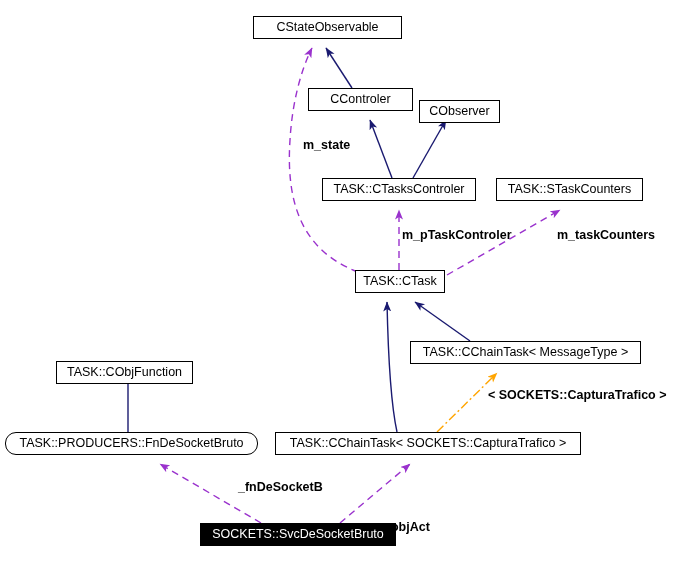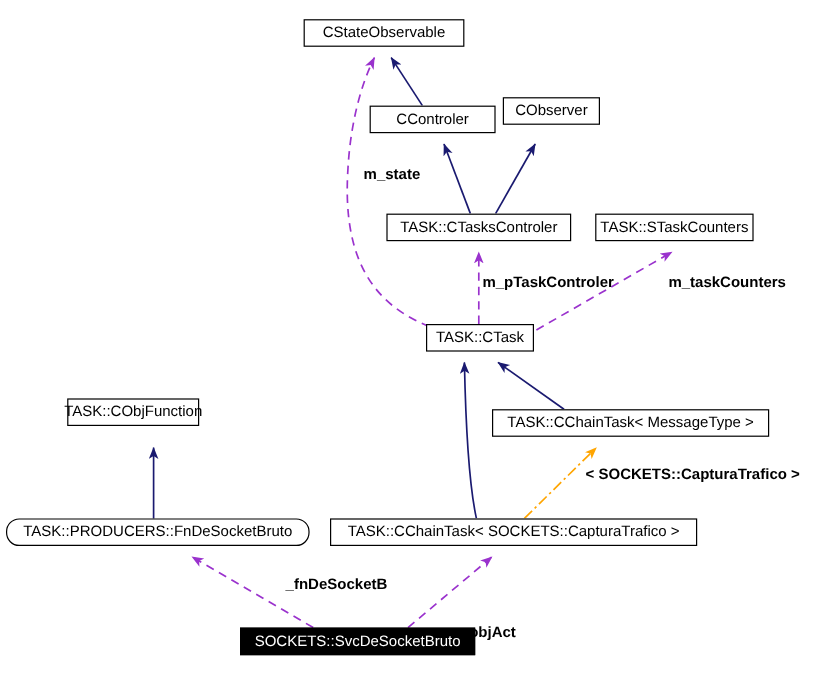--- a/index.html
+++ b/index.html
@@ -90,45 +90,45 @@
 
     <path d="M 128,432 L 128,373" fill="none" stroke="#1a1a70" stroke-width="1.4" marker-end="url(#arrow-navy)"></path>
 
     <path d="M 437,432 L 497,373" fill="none" stroke="#ffa500" stroke-width="1.4" stroke-dasharray="9,3,2,3" marker-end="url(#arrow-orange)"></path>
 
     <path d="M 261,523 L 160,464" fill="none" stroke="#9a32cd" stroke-width="1.4" stroke-dasharray="7,5" marker-end="url(#arrow-purple)"></path>
 
     <path d="M 340,523 L 410,464" fill="none" stroke="#9a32cd" stroke-width="1.4" stroke-dasharray="7,5" marker-end="url(#arrow-purple)"></path>
   </svg>
 
-  <div class="node" style="left:253px; top:16px; width:134px;align-items:center;">
+  <div class="node" style="left:253px; top:16px; width:149px;align-items:center;">
     <span>CStateObservable</span>
   </div>
 
   <div class="node" style="left:308px; top:88px; width:105px;">
     <span>CControler</span>
   </div>
 
-  <div class="node" style="left:419px; top:81px; width:81px;">
+  <div class="node" style="left:419px; top:100px; width:81px;">
     <span>CObserver</span>
   </div>
 
   <div class="node" style="left:322px; top:178px; width:154px;">
     <span>TASK::CTasksControler</span>
   </div>
 
-  <div class="node" style="left:496px; top:178px; width:132px;">
+  <div class="node" style="left:496px; top:178px; width:147px;">
     <span>TASK::STaskCounters</span>
   </div>
 
   <div class="node" style="left:355px; top:270px; width:90px;">
     <span>TASK::CTask</span>
   </div>
 
-  <div class="node" style="left:56px; top:332px; width:110px;">
+  <div class="node" style="left:56px; top:361px; width:137px;">
     <span>TASK::CObjFunction</span>
   </div>
 
   <div class="node" style="left:410px; top:341px; width:231px;">
     <span>TASK::CChainTask&lt; MessageType &gt;</span>
   </div>
 
   <div class="node" style="left:5px; top:432px; width:253px;border-radius:11px;">
     <span>TASK::PRODUCERS::FnDeSocketBruto</span>
   </div>

